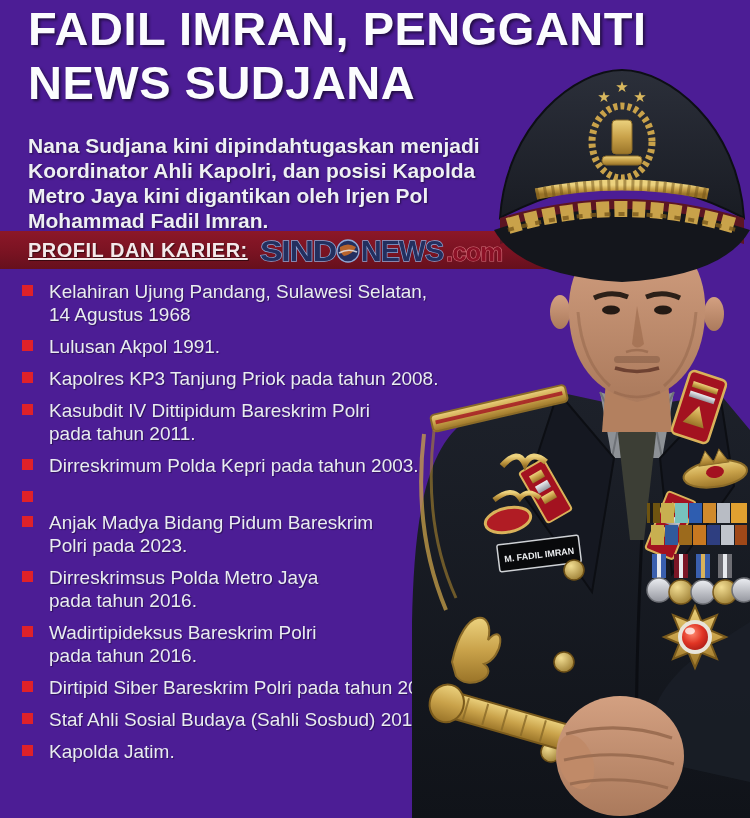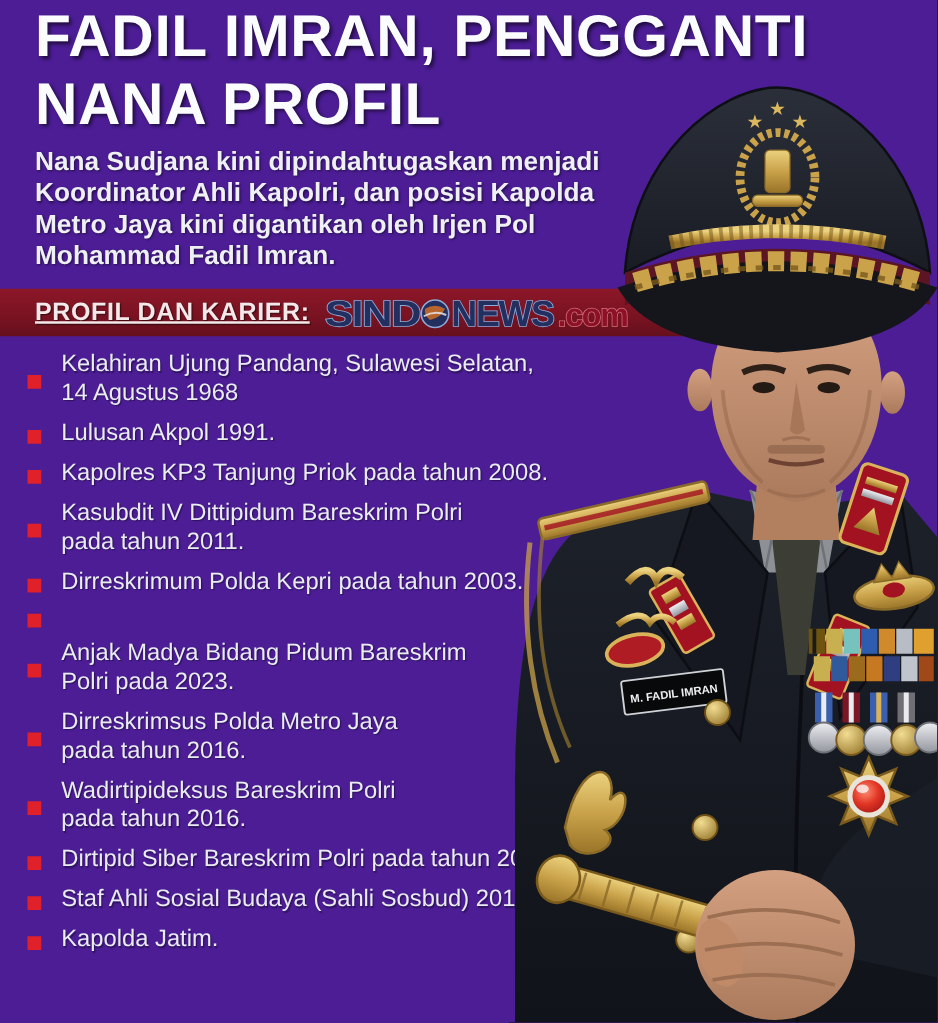--- a/index.html
+++ b/index.html
@@ -9,57 +9,57 @@
     background:#4c1d95;
     font-family:"Liberation Sans", sans-serif;
     color:#eef0f4;
   }
   .title{
     position:absolute;left:28px;top:2px;width:710px;z-index:4;
     font-size:47px;font-weight:bold;line-height:54px;letter-spacing:.5px;
     color:#fbfcfe;text-shadow:2px 2px 3px rgba(0,0,0,.55);
   }
   .intro{
-    position:absolute;left:28px;top:117px;width:460px;z-index:4;
+    position:absolute;left:28px;top:133px;width:460px;z-index:4;
     font-size:21px;font-weight:bold;line-height:25px;color:#eef0f4;
     white-space:pre-line;text-shadow:1px 1px 2px rgba(0,0,0,.5);
   }
   .section-bar{
     position:absolute;left:0;top:231px;width:548px;height:38px;z-index:1;
     background:linear-gradient(180deg,#8c1728 0%,#7a1322 55%,#66101d 100%);
     display:flex;align-items:center;
   }
   .section-label{
     margin-left:28px;font-size:20px;font-weight:bold;letter-spacing:.5px;
     color:#f4e9ea;text-shadow:1px 1px 1px rgba(0,0,0,.5);text-decoration:underline;
   }
   .brand-logo{position:absolute;left:258px;top:3px;}
   .profile-list{
     position:absolute;left:22px;top:280px;width:505px;z-index:2;
     display:flex;flex-direction:column;gap:9px;
   }
-  .profile-item{display:flex;align-items:center;}
+  .profile-item{display:flex;align-items:flex-start;}
   .bullet{
     width:11px;height:11px;background:#e02129;flex:0 0 auto;
     margin-top:5px;margin-right:16px;
   }
   .item-text{
     font-size:19px;line-height:23px;color:#e9ecf1;white-space:pre-line;
     text-shadow:1px 1px 1px rgba(0,0,0,.4);
   }
   .portrait{position:absolute;left:408px;top:62px;width:342px;height:756px;z-index:3;}
 </style>
 </head>
 <body>
 
 <div class="page">
 
   <div class="title">
     <div>FADIL IMRAN, PENGGANTI</div>
-    <div>NANA PROFIL</div>
+    <div>NEWS SUDJANA</div>
   </div>
 
   <div class="intro">Nana Sudjana kini dipindahtugaskan menjadi
 Koordinator Ahli Kapolri, dan posisi Kapolda
 Metro Jaya kini digantikan oleh Irjen Pol
 Mohammad Fadil Imran.</div>
 
   <div class="section-bar">
     <span class="section-label">PROFIL DAN KARIER:</span>
     <svg class="brand-logo" width="248" height="34" viewBox="0 0 248 34">

